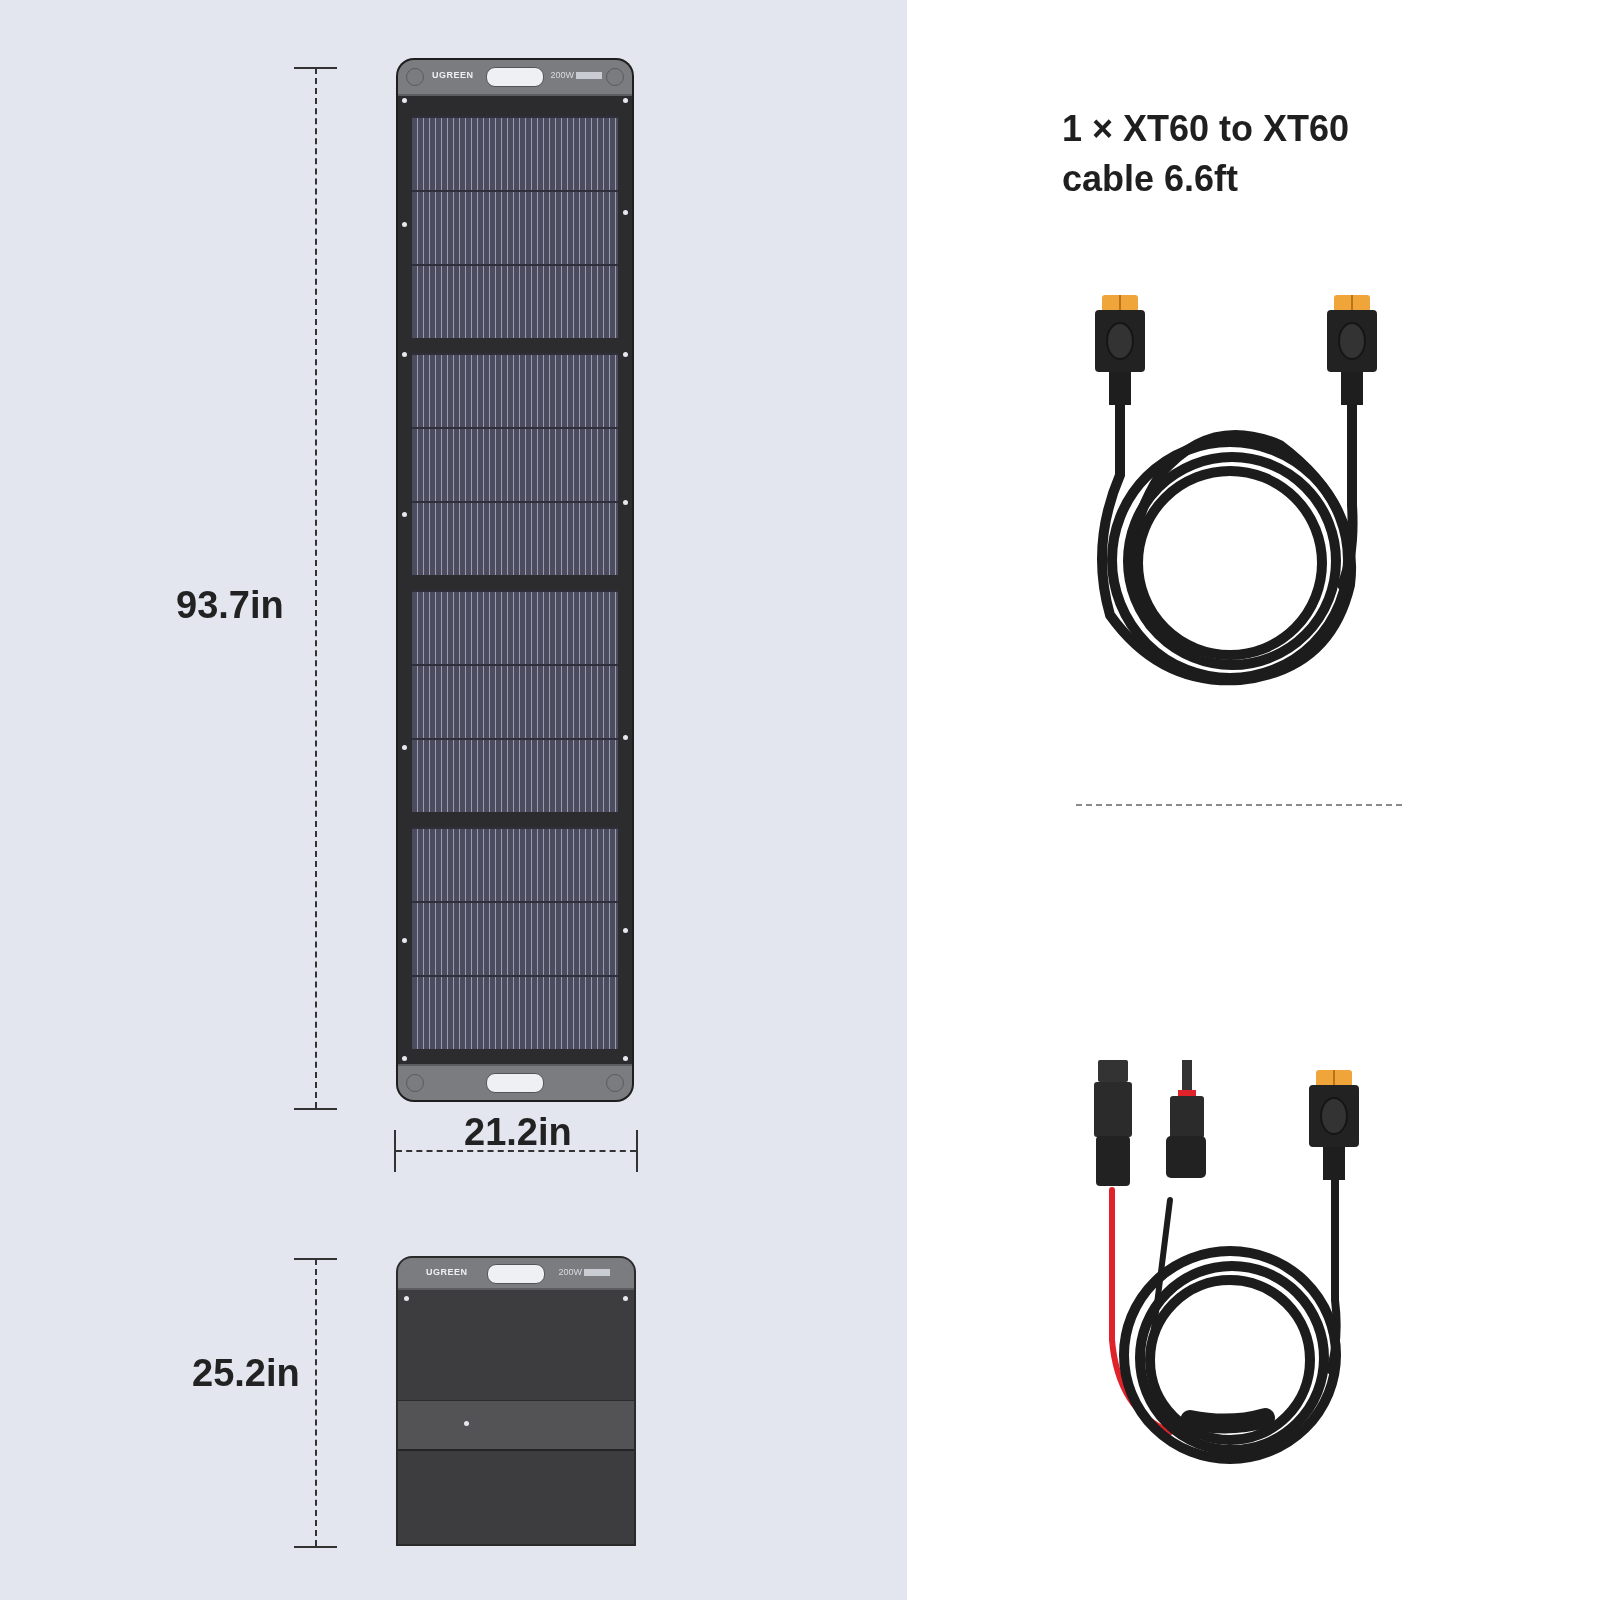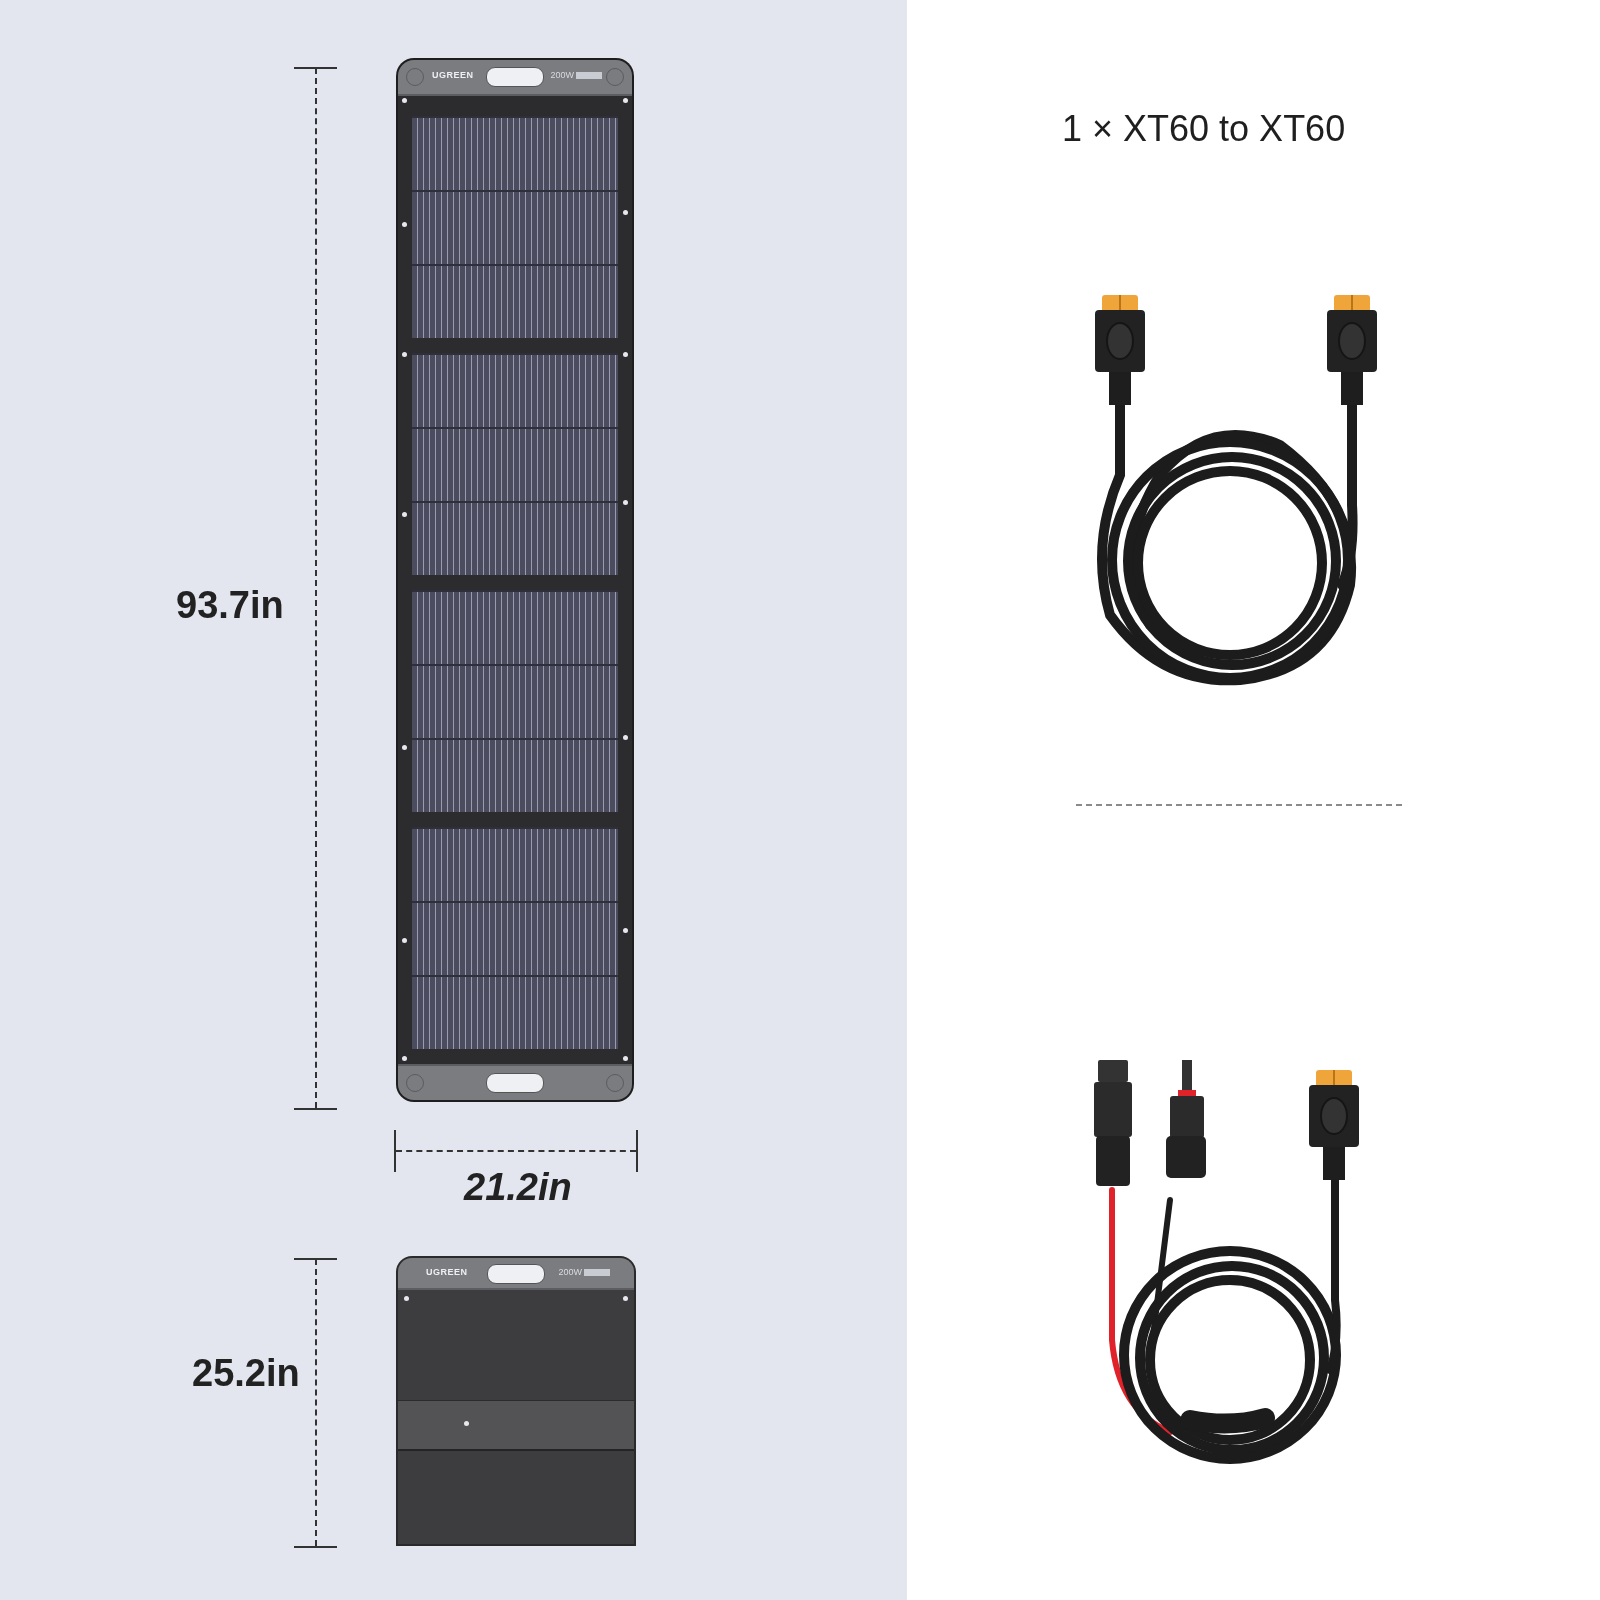--- a/index.html
+++ b/index.html
@@ -32,21 +32,21 @@
   .cell-block::after { content:""; position:absolute; inset:0;
     background: repeating-linear-gradient(0deg, transparent 0px, transparent 72px, #2e2f3a 72px, #2e2f3a 74px); }
   .rivet { position:absolute; width:5px; height:5px; border-radius:50%; background:#e6e8ee; }
 
   
   .folded { position:absolute; left:398px; top:1258px; width:236px; height:286px; background:#3d3d3f; border-radius:14px 14px 0 0; overflow:hidden; box-shadow:0 0 0 2px #2a2a2a; }
   .folded .panel-cap.top { height:30px; }
   .folded-strap { position:absolute; left:0; top:142px; width:236px; height:48px; background:#535356; border-top:1px solid #2b2b2d; border-bottom:2px solid #242426; }
 
   
-  .item-title { position:absolute; font-weight:normal; font-size:36px; line-height:50px; color:#1f1f1f; }
+  .item-title { position:absolute; font-weight:bold; font-size:36px; line-height:50px; color:#1f1f1f; }
   .divider { position:absolute; left:1076px; top:804px; width:326px; border-top:2px dashed #8a8a8a; }
 
   svg { display:block; }
 </style>
 </head>
 <body>
 
 <div class="left-pane"></div>
 <div class="right-pane"></div>
 
@@ -87,21 +87,21 @@
   <div class="panel-cap bottom">
     <div class="cap-ring" style="left:8px;"></div>
     <div class="cap-handle"></div>
     <div class="cap-ring" style="right:8px;"></div>
   </div>
 </div>
 
 <div class="tick-v" style="left:394px;top:1130px;height:42px;"></div>
 <div class="hline" style="left:396px;top:1150px;width:240px;"></div>
 <div class="tick-v" style="left:636px;top:1130px;height:42px;"></div>
-<div class="dim-label" style="left:464px;top:1166px;font-style:italic;">21.2in</div>
+<div class="dim-label" style="left:464px;top:1111px;">21.2in</div>
 
 <div class="tick-h" style="left:294px;top:1258px;width:43px;"></div>
 <div class="vline" style="left:315px;top:1259px;height:287px;"></div>
 <div class="tick-h" style="left:294px;top:1546px;width:43px;"></div>
 <div class="dim-label" style="left:192px;top:1352px;">25.2in</div>
 
 <div class="folded">
   <div class="panel-cap top">
     <span class="cap-brand" style="left:28px;top:9px;">UGREEN</span>
     <div class="cap-handle" style="top:6px;"></div>
@@ -109,20 +109,21 @@
   </div>
   <div class="rivet" style="left:6px;top:38px;"></div>
   <div class="rivet" style="right:6px;top:38px;"></div>
   <div class="folded-strap">
     <div class="rivet" style="left:66px;top:20px;"></div>
   </div>
 </div>
 
 <div class="item-title" style="left:1062px;top:104px;">
   <div>1 × XT60 to XT60</div>
+  <div>cable 6.6ft</div>
 </div>
 
 <svg style="position:absolute;left:1080px;top:285px;" width="320" height="410" viewBox="0 0 320 410">
   <g fill="none" stroke="#1c1c1c" stroke-linecap="round">
     <path d="M40 110 L40 190 Q10 260 30 330 Q80 400 160 395 Q250 385 270 300 Q280 220 200 160 Q130 130 80 190 Q30 270 70 340" stroke-width="10"></path>
     <ellipse cx="150" cy="275" rx="118" ry="118" stroke-width="10"></ellipse>
     <ellipse cx="152" cy="276" rx="104" ry="104" stroke-width="10"></ellipse>
     <ellipse cx="150" cy="278" rx="92" ry="92" stroke-width="10"></ellipse>
     <path d="M272 110 L272 220 Q275 270 262 300" stroke-width="10"></path>
   </g>

